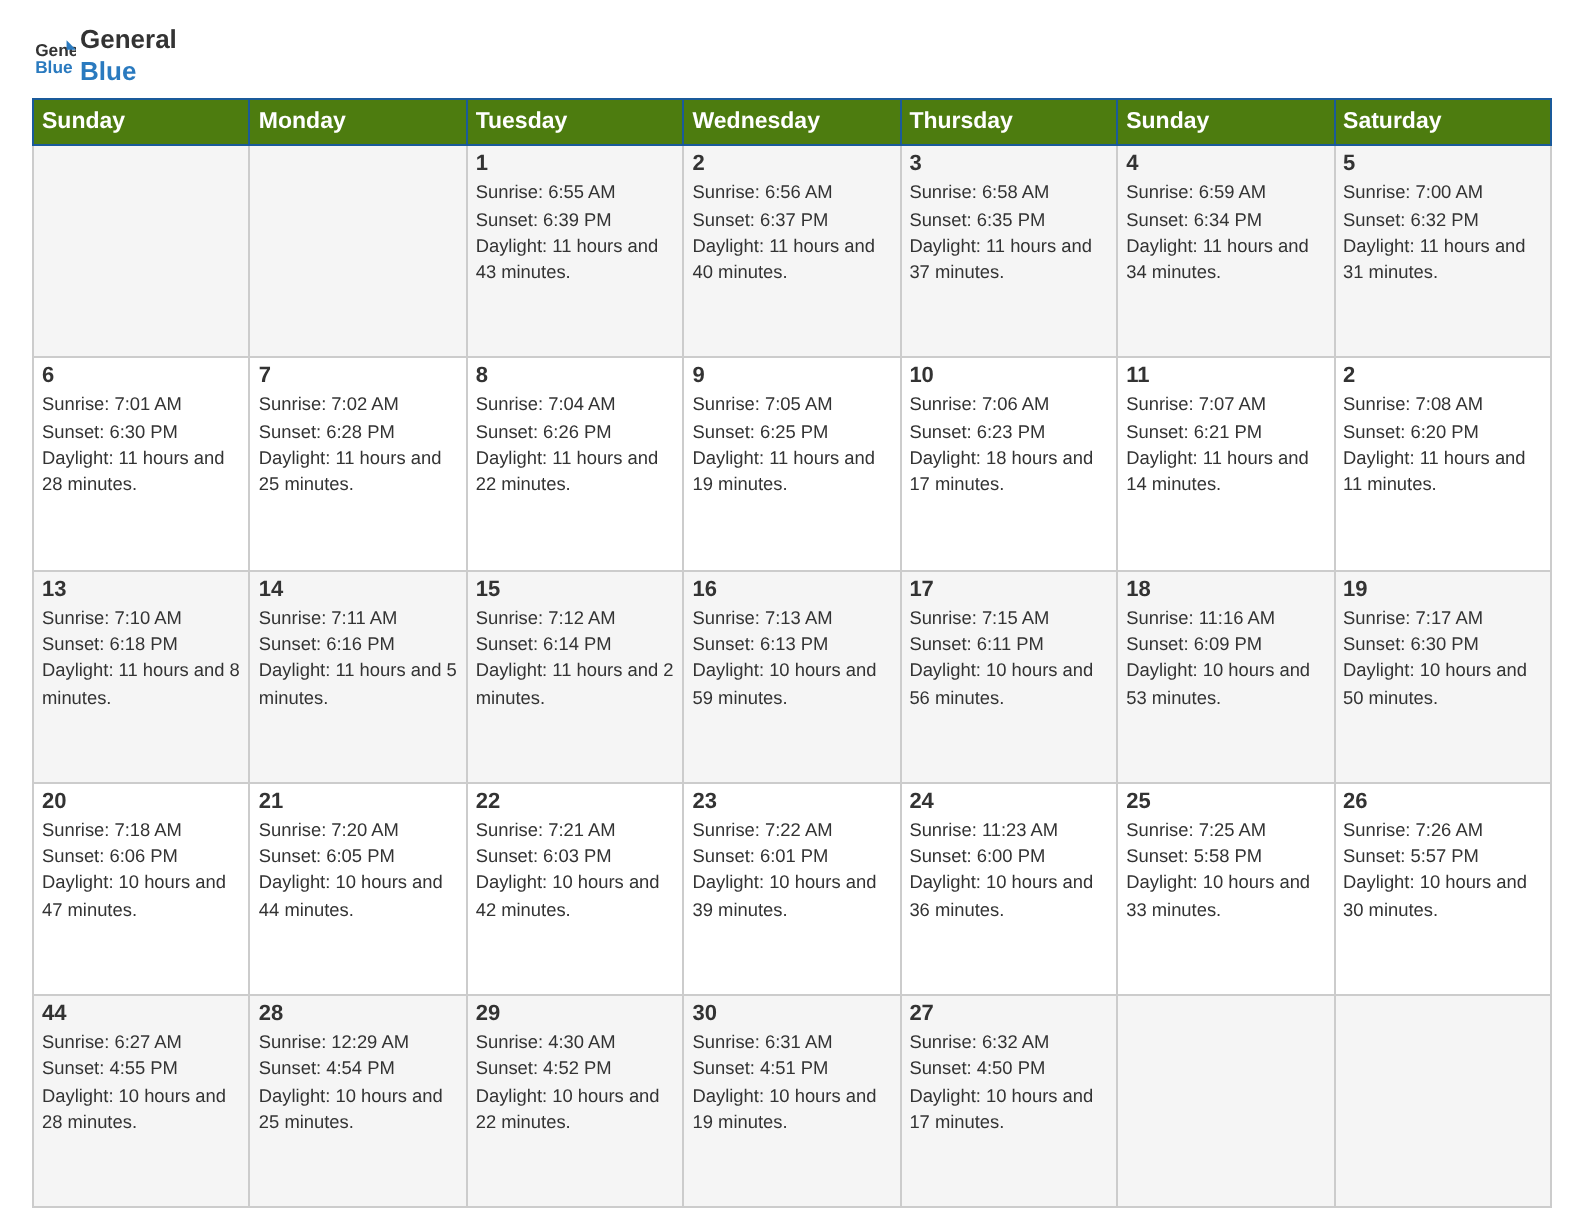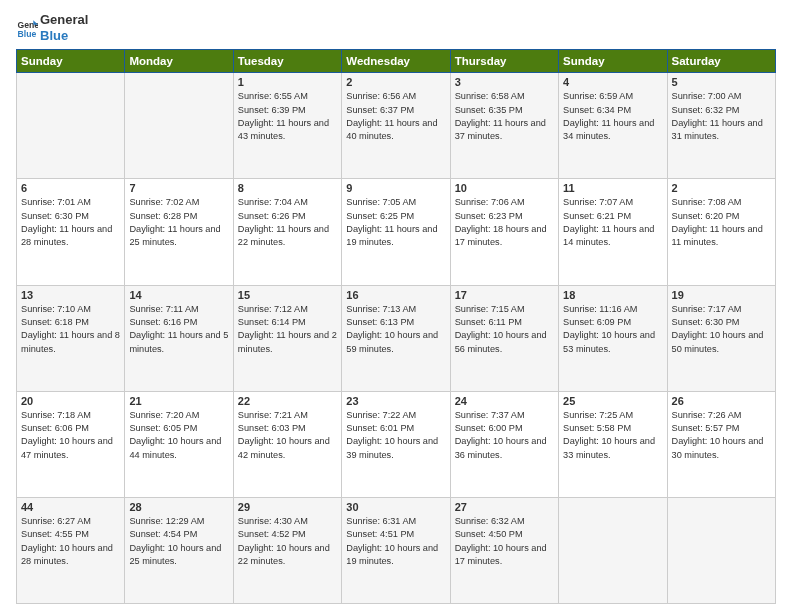--- a/index.html
+++ b/index.html
@@ -219,21 +219,21 @@
           <td>
             <span class="day-num">22</span>
             <div class="day-info"><span>Sunrise: 7:21 AM</span><br><span>Sunset: 6:03 PM</span><br><span>Daylight: 10 hours and 42 minutes.</span></div>
           </td>
           <td>
             <span class="day-num">23</span>
             <div class="day-info"><span>Sunrise: 7:22 AM</span><br><span>Sunset: 6:01 PM</span><br><span>Daylight: 10 hours and 39 minutes.</span></div>
           </td>
           <td>
             <span class="day-num">24</span>
-            <div class="day-info"><span>Sunrise: 7:37 AM</span><br><span>Sunset: 6:00 PM</span><br><span>Daylight: 10 hours and 36 minutes.</span></div>
+            <div class="day-info"><span>Sunrise: 11:23 AM</span><br><span>Sunset: 6:00 PM</span><br><span>Daylight: 10 hours and 36 minutes.</span></div>
           </td>
           <td>
             <span class="day-num">25</span>
             <div class="day-info"><span>Sunrise: 7:25 AM</span><br><span>Sunset: 5:58 PM</span><br><span>Daylight: 10 hours and 33 minutes.</span></div>
           </td>
           <td>
             <span class="day-num">26</span>
             <div class="day-info"><span>Sunrise: 7:26 AM</span><br><span>Sunset: 5:57 PM</span><br><span>Daylight: 10 hours and 30 minutes.</span></div>
           </td>
         </tr>

